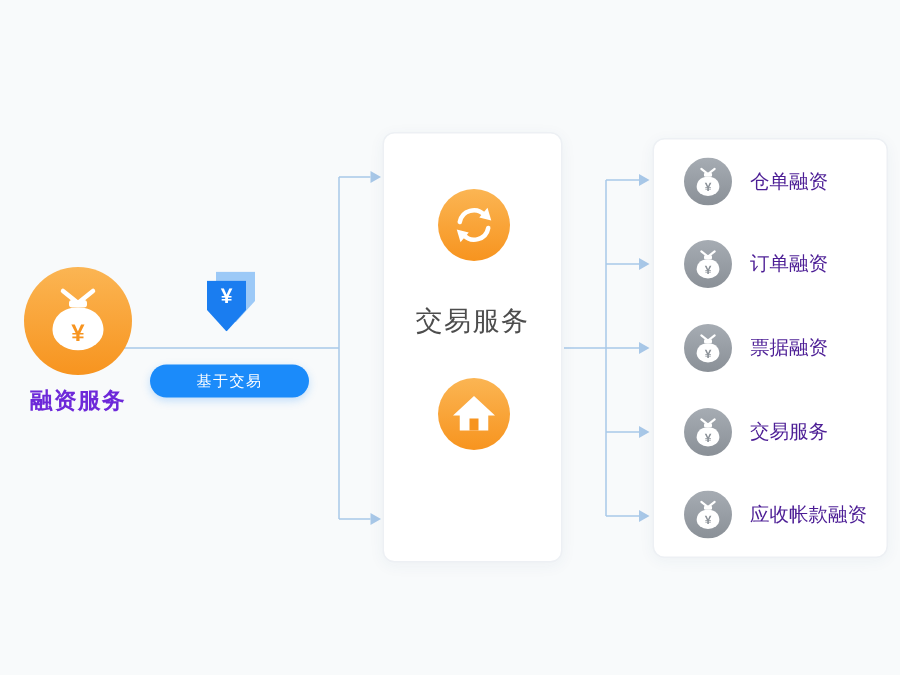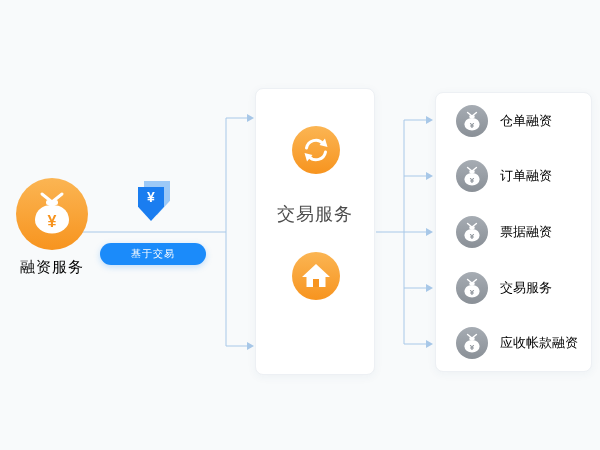--- a/index.html
+++ b/index.html
@@ -15,21 +15,21 @@
   }
   .connectors{
     position:absolute;left:0;top:0;width:600px;height:450px;
     pointer-events:none;z-index:1;
   }
   
   .source-group{position:absolute;left:8px;top:178px;width:88px;z-index:2;}
   .bag-big{display:block;margin:0 auto;}
   .source-label{
     display:block;text-align:center;margin-top:8px;
-    font-size:15px;font-weight:normal;color:#000000;letter-spacing:1px;
+    font-size:15px;font-weight:bold;color:#6d28d9;letter-spacing:1px;
   }
   
   .transfer-icon{position:absolute;left:136px;top:181px;width:36px;height:42px;z-index:2;}
   .ti-back,.ti-main{
     position:absolute;width:26px;height:34px;
     clip-path:polygon(0 0,100% 0,100% 58%,50% 100%,0 58%);
   }
   .ti-back{left:8px;top:0;background:#9cc9f7;}
   .ti-main{
     left:2px;top:6px;background:#1a7df0;
@@ -55,21 +55,21 @@
   .svc-icon.first{top:37px;}
   .svc-icon.second{top:163px;}
   .svc-label{
     position:absolute;left:0;width:100%;text-align:center;
     font-size:18px;color:#4d4d4d;letter-spacing:1px;
   }
   .svc-label.first{top:113px;}
   .svc-label.second{top:234px;}
   .financing-card{left:435px;top:92px;width:157px;height:280px;display:flex;flex-direction:column;}
   .f-row{flex:1;display:flex;align-items:center;padding-left:20px;box-sizing:border-box;}
-  .f-label{margin-left:12px;font-size:13px;color:#000000;white-space:nowrap;}
+  .f-label{margin-left:12px;font-size:13px;color:#4c1d95;white-space:nowrap;}
   .defs-holder{position:absolute;width:0;height:0;overflow:hidden;}
 </style>
 </head>
 <body>
 
 <div class="stage">
 
   <svg class="defs-holder" aria-hidden="true">
     <defs>
       <linearGradient id="orangeGrad" x1="0" y1="0" x2="0" y2="1">

